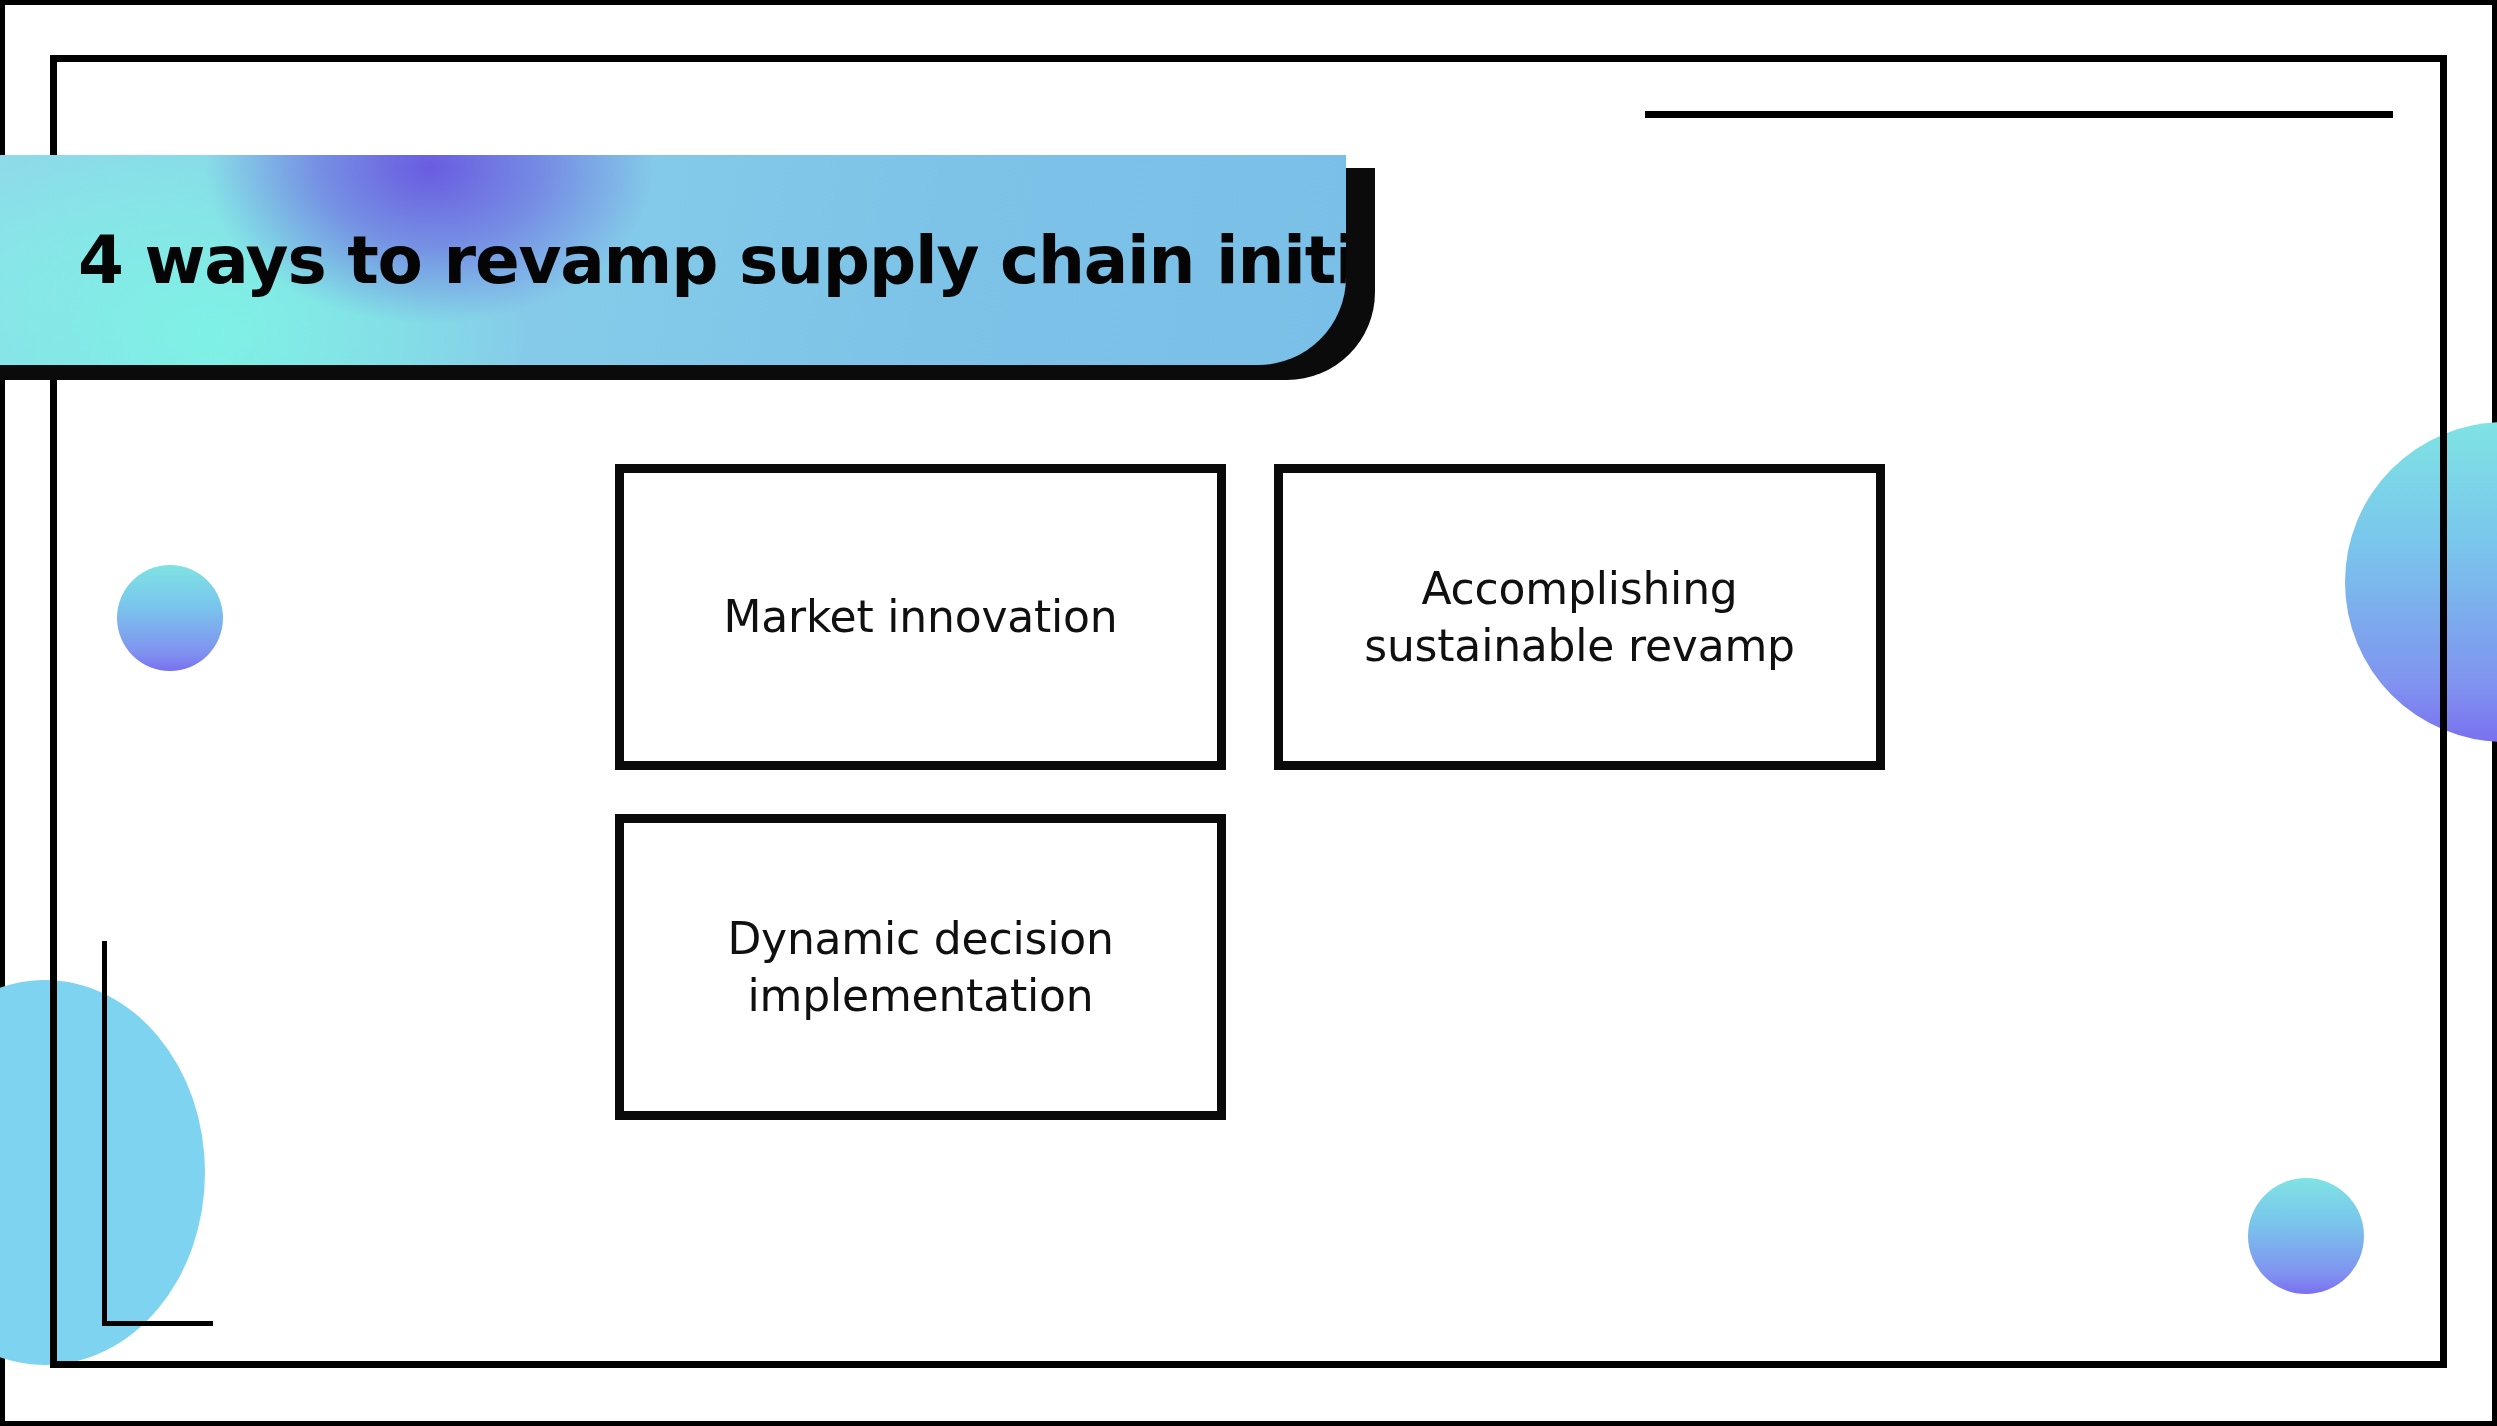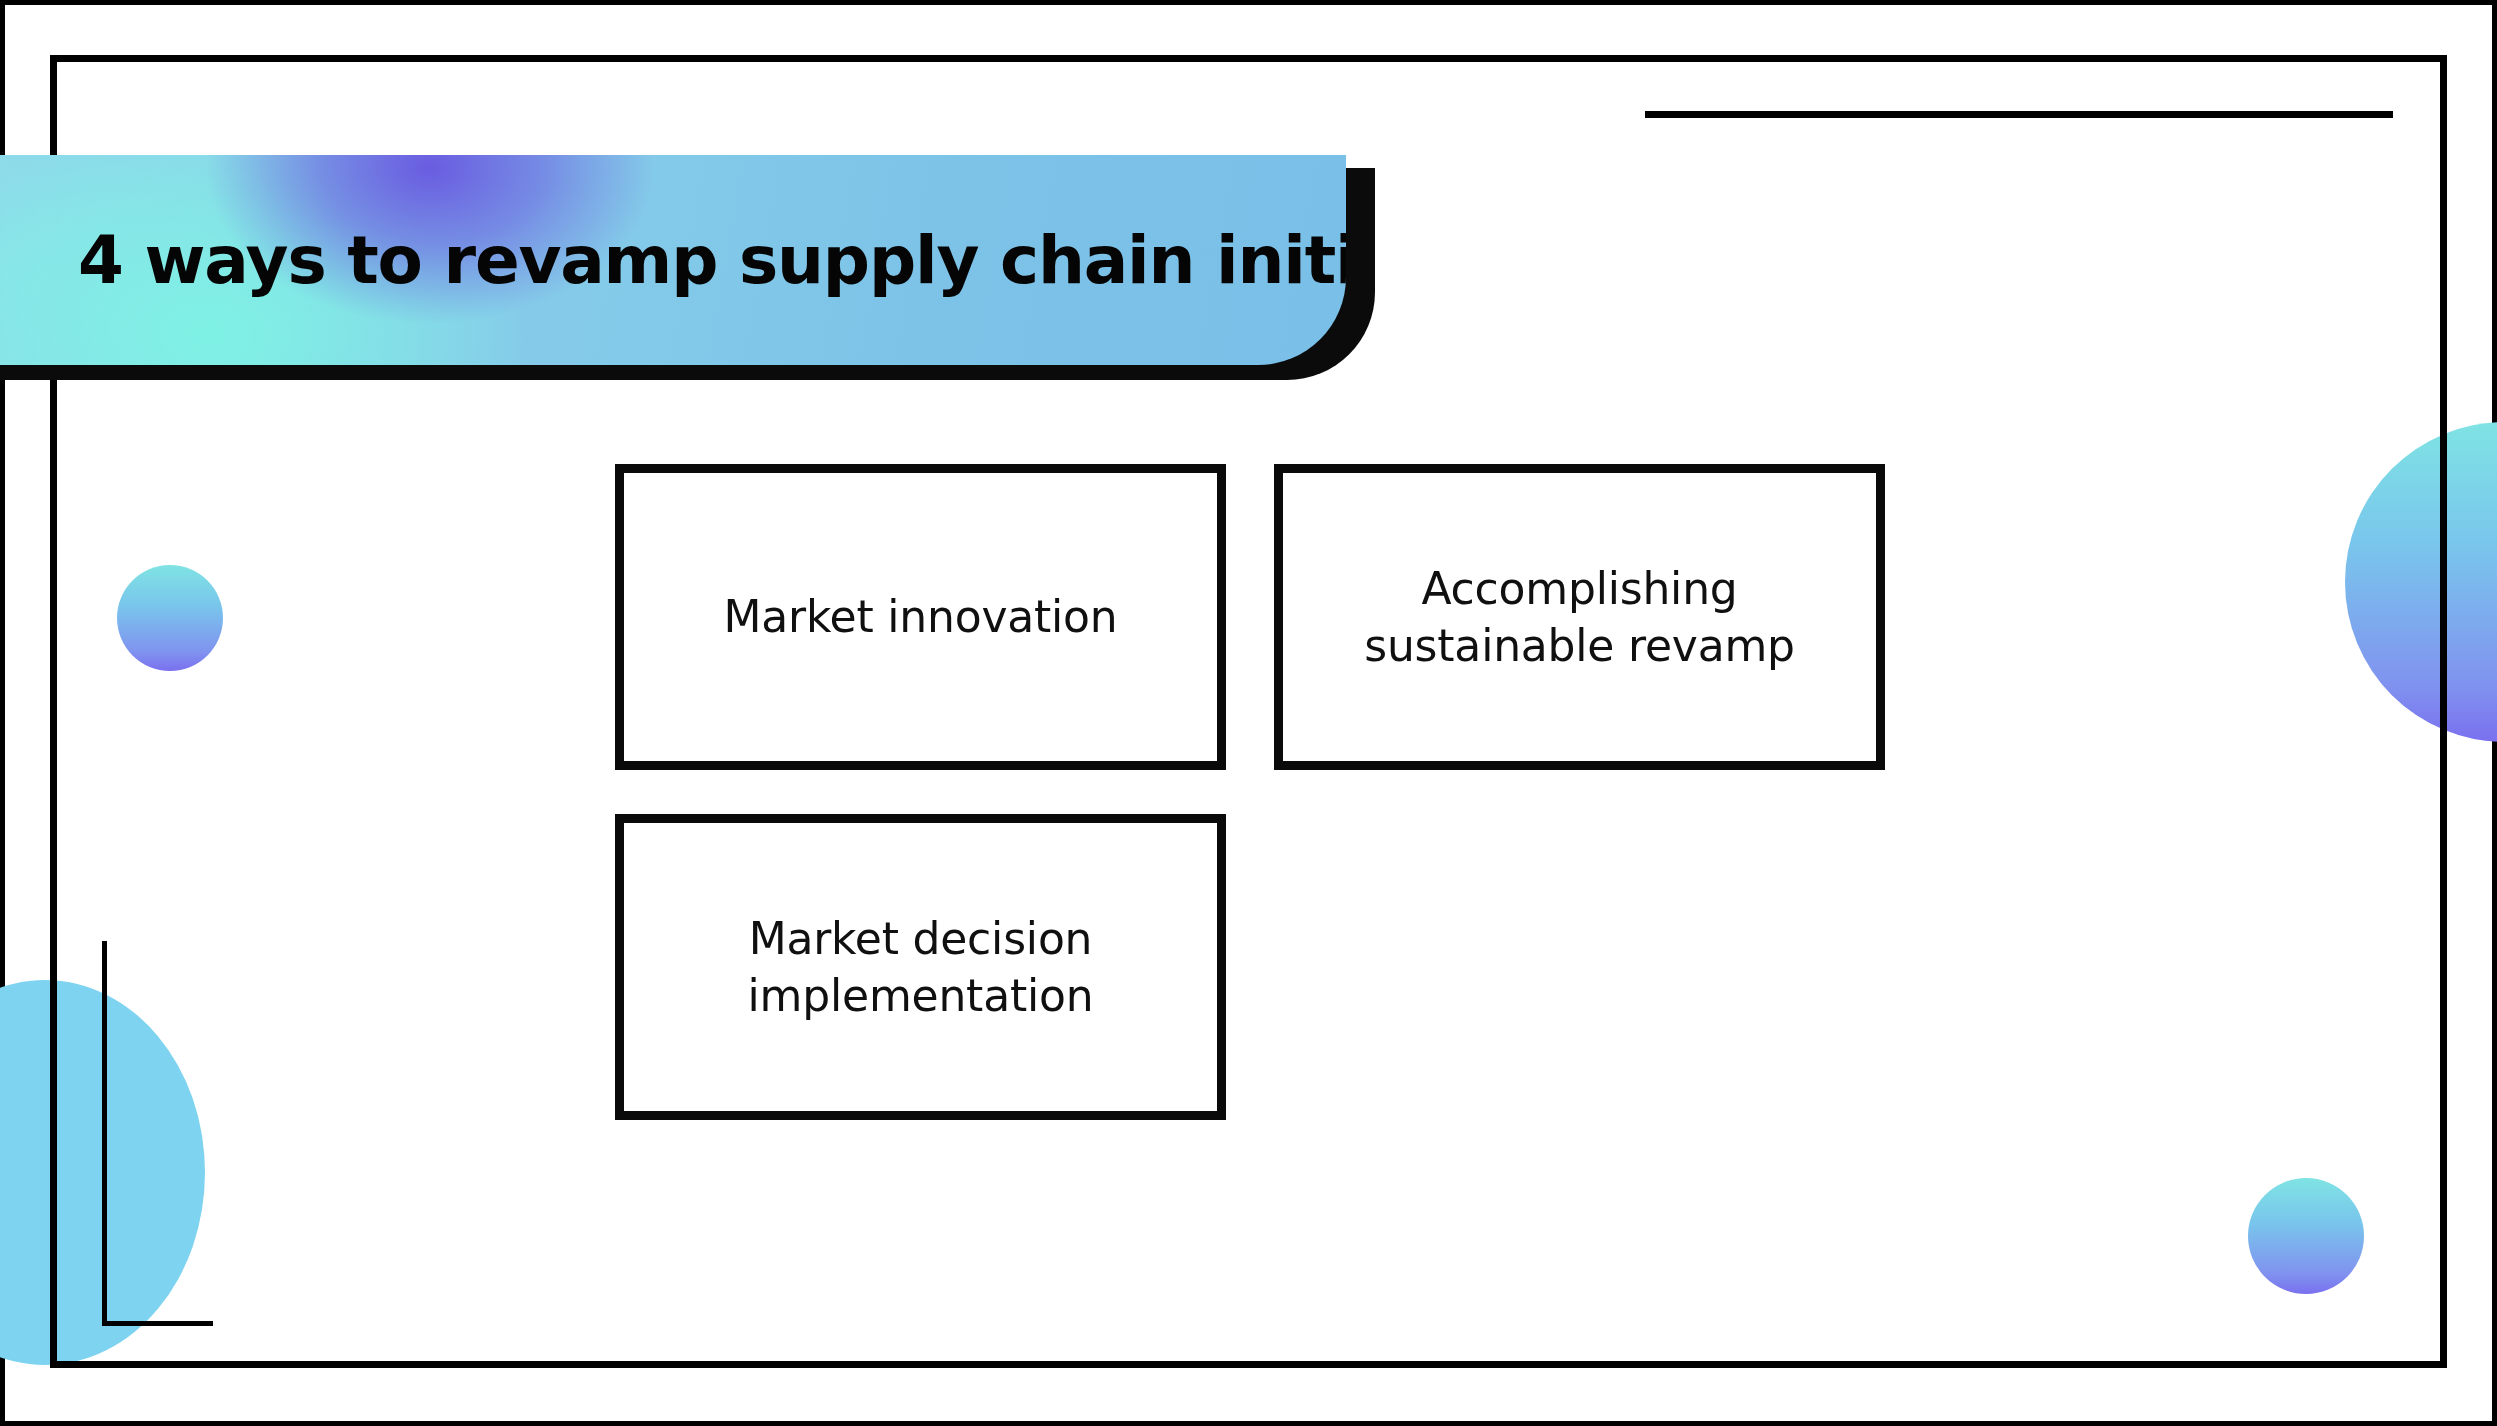--- a/index.html
+++ b/index.html
@@ -205,20 +205,20 @@
     <div class="card">
       <div class="card-label">Market innovation</div>
     </div>
 
     <div class="card">
       <div class="card-label">Accomplishing
 sustainable revamp</div>
     </div>
 
     <div class="card">
-      <div class="card-label">Market decision
+      <div class="card-label">Dynamic decision
 implementation</div>
     </div>
 
 
   </div>
 
 </div>
 
 </body></html>

